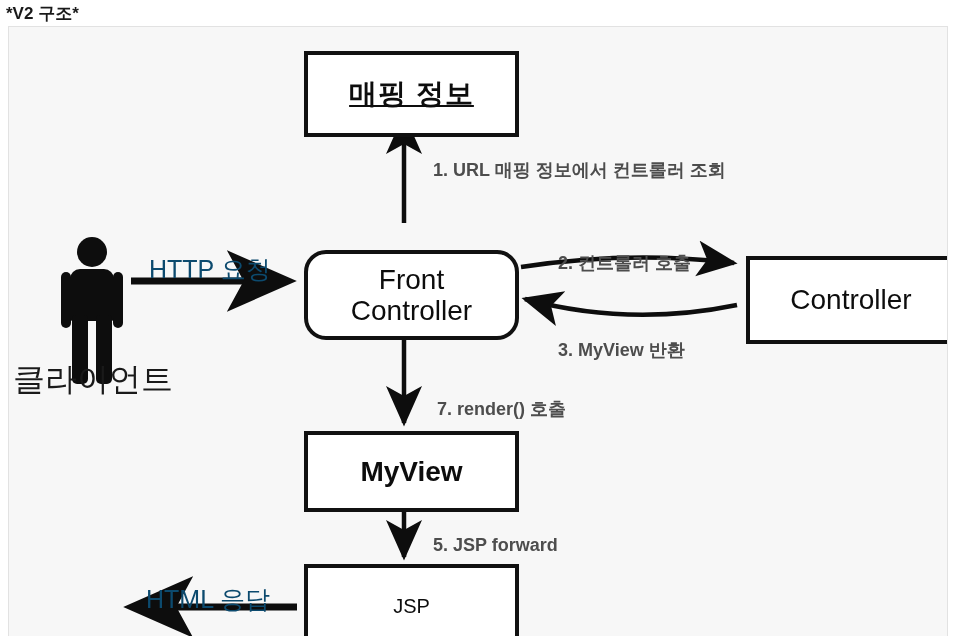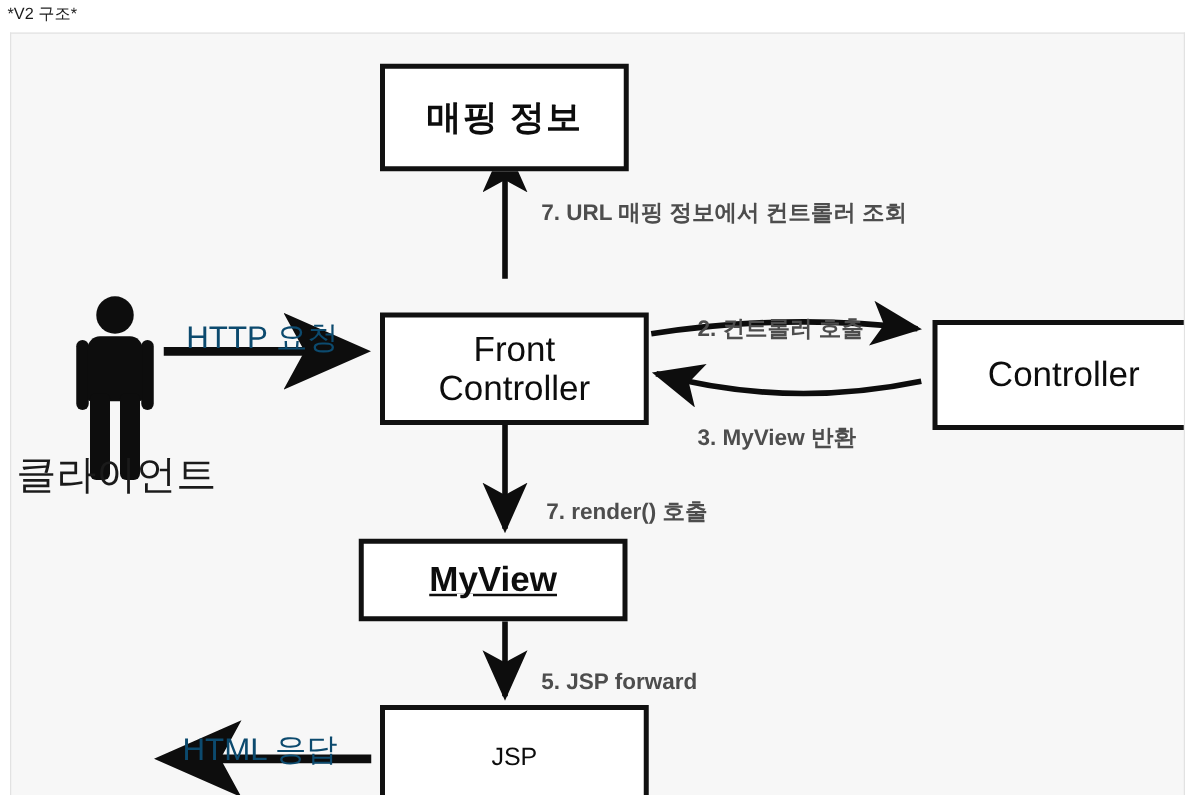--- a/index.html
+++ b/index.html
@@ -7,22 +7,22 @@
     width: 956px; height: 636px;
     background: #ffffff;
     font-family: "Liberation Sans", sans-serif;
     overflow: hidden;
   }
   #root { position: relative; width: 956px; height: 636px; }
 
   .page-heading {
     position: absolute;
     left: 6px; top: 2px;
-    font-size: 13px;
-    font-weight: normal;
+    font-size: 17px;
+    font-weight: bold;
     color: #1a1a1a;
     letter-spacing: 0px;
     white-space: nowrap;
   }
 
   .diagram-frame {
     position: absolute;
     left: 8px; top: 26px;
     width: 940px; height: 610px;
     background: #f7f7f7;
@@ -39,30 +39,30 @@
     display: flex;
     align-items: center;
     justify-content: center;
     text-align: center;
     color: #0d0d0d;
     line-height: 1.12;
     font-weight: 500;
   }
   .node-label { white-space: pre-line; }
 
-  #node-mapping   { left: 295px; top: 24px;  width: 199px; height: 86px; }
+  #node-mapping   { left: 295px; top: 24px;  width: 215px; height: 86px; text-decoration: underline; }
   #node-mapping .node-label { font-size: 28px; font-weight: bold; letter-spacing: 1px; }
 
-  #node-front     { left: 295px; top: 223px; width: 215px; height: 90px; }
+  #node-front     { left: 295px; top: 223px; width: 215px; height: 90px; border-radius: 22px; }
   #node-front .node-label { font-size: 28px; font-weight: normal; }
 
   #node-controller{ left: 737px; top: 229px; width: 210px; height: 88px; }
   #node-controller .node-label { font-size: 28px; font-weight: normal; }
 
-  #node-myview    { left: 278px; top: 404px; width: 215px; height: 66px; text-decoration: underline; }
+  #node-myview    { left: 295px; top: 404px; width: 215px; height: 81px; }
   #node-myview .node-label { font-size: 28px; font-weight: bold; }
 
   #node-jsp       { left: 295px; top: 537px; width: 215px; height: 85px; }
   #node-jsp .node-label { font-size: 20px; font-weight: normal; }
 
   
   #actor-client {
     position: absolute;
     left: 30px; top: 205px;
     width: 105px; height: 160px;
@@ -195,21 +195,21 @@
 
     <div class="node" id="node-myview">
       <span class="node-label">MyView</span>
     </div>
 
     <div class="node" id="node-jsp">
       <span class="node-label">JSP</span>
     </div>
 
     <div class="arrow-label plain" id="label-http">HTTP 요청</div>
-    <div class="arrow-label" id="label-1">7. URL 매핑 정보에서 컨트롤러 조회</div>
+    <div class="arrow-label" id="label-1">1. URL 매핑 정보에서 컨트롤러 조회</div>
     <div class="arrow-label" id="label-2">2. 컨트롤러 호출</div>
     <div class="arrow-label" id="label-3">3. MyView 반환</div>
     <div class="arrow-label" id="label-4">7. render() 호출</div>
     <div class="arrow-label" id="label-5">5. JSP forward</div>
     <div class="arrow-label plain" id="label-html">HTML 응답</div>
 
   </div>
 </div>
 
 </body></html>

